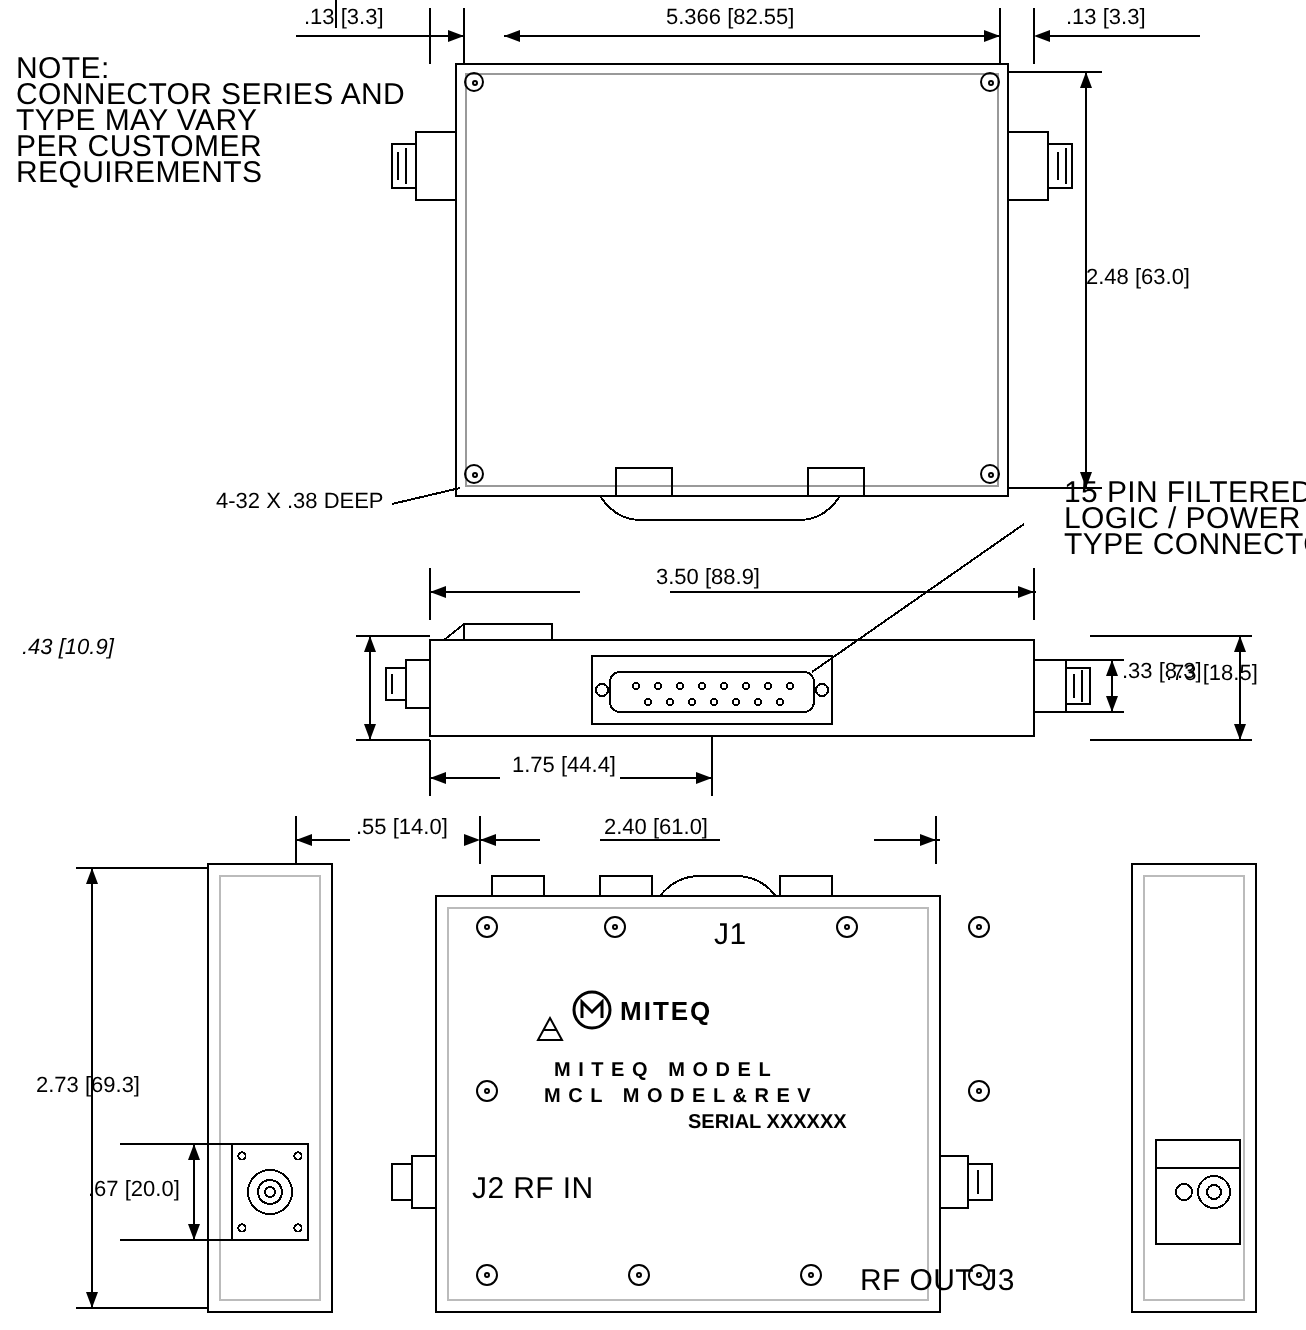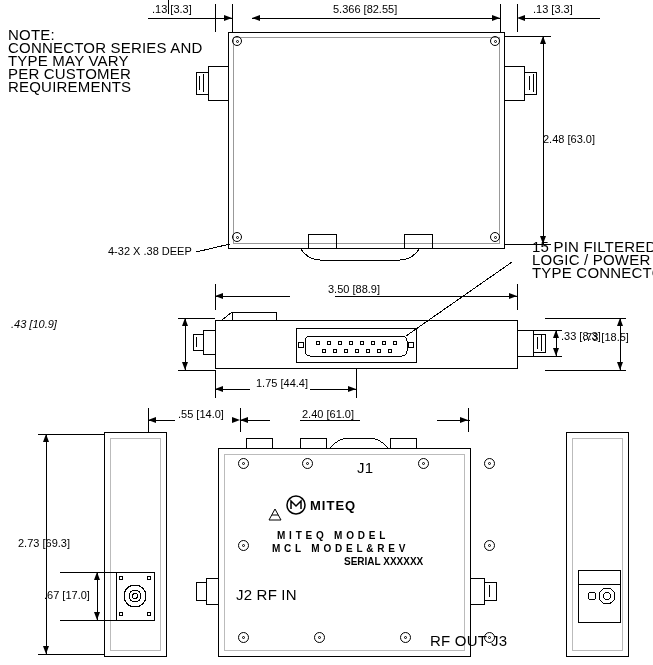--- a/index.html
+++ b/index.html
@@ -228,21 +228,21 @@
 <div class="abs dim-txt" style="left:561px;top:330px;">.33 [8.3]</div>
 <div class="abs dim-txt" style="left:583px;top:331px;">.73 [18.5]</div>
 
 <div class="abs txt" style="left:532px;top:240px;">15 PIN FILTERED
 LOGIC / POWER "D"
 TYPE CONNECTOR</div>
 
 <div class="abs dim-txt" style="left:178px;top:408px;">.55 [14.0]</div>
 <div class="abs dim-txt" style="left:302px;top:408px;">2.40 [61.0]</div>
 <div class="abs dim-txt" style="left:18px;top:537px;">2.73 [69.3]</div>
-<div class="abs dim-txt" style="left:44px;top:589px;">.67 [17.0]</div>
+<div class="abs dim-txt" style="left:44px;top:589px;">.67 [20.0]</div>
 
 <div class="abs txt" style="left:357px;top:461px;">J1</div>
 <div class="abs txt" style="left:236px;top:588px;">J2 RF IN</div>
 <div class="abs txt" style="left:430px;top:588px;margin-top:46px;">RF OUT J3</div>
 
 <div class="abs" style="left:286px;top:495px;width:120px;height:20px;">
   <svg width="120" height="20">
     <circle cx="10" cy="10" r="9" fill="none" stroke="#000" stroke-width="1.5"></circle>
     <path d="M5 14 L5 6 L10 11 L15 6 L15 14" fill="none" stroke="#000" stroke-width="1.5"></path>
     <text x="24" y="15" font-family="Liberation Sans, sans-serif" font-size="13" font-weight="bold" letter-spacing="1">MITEQ</text>

